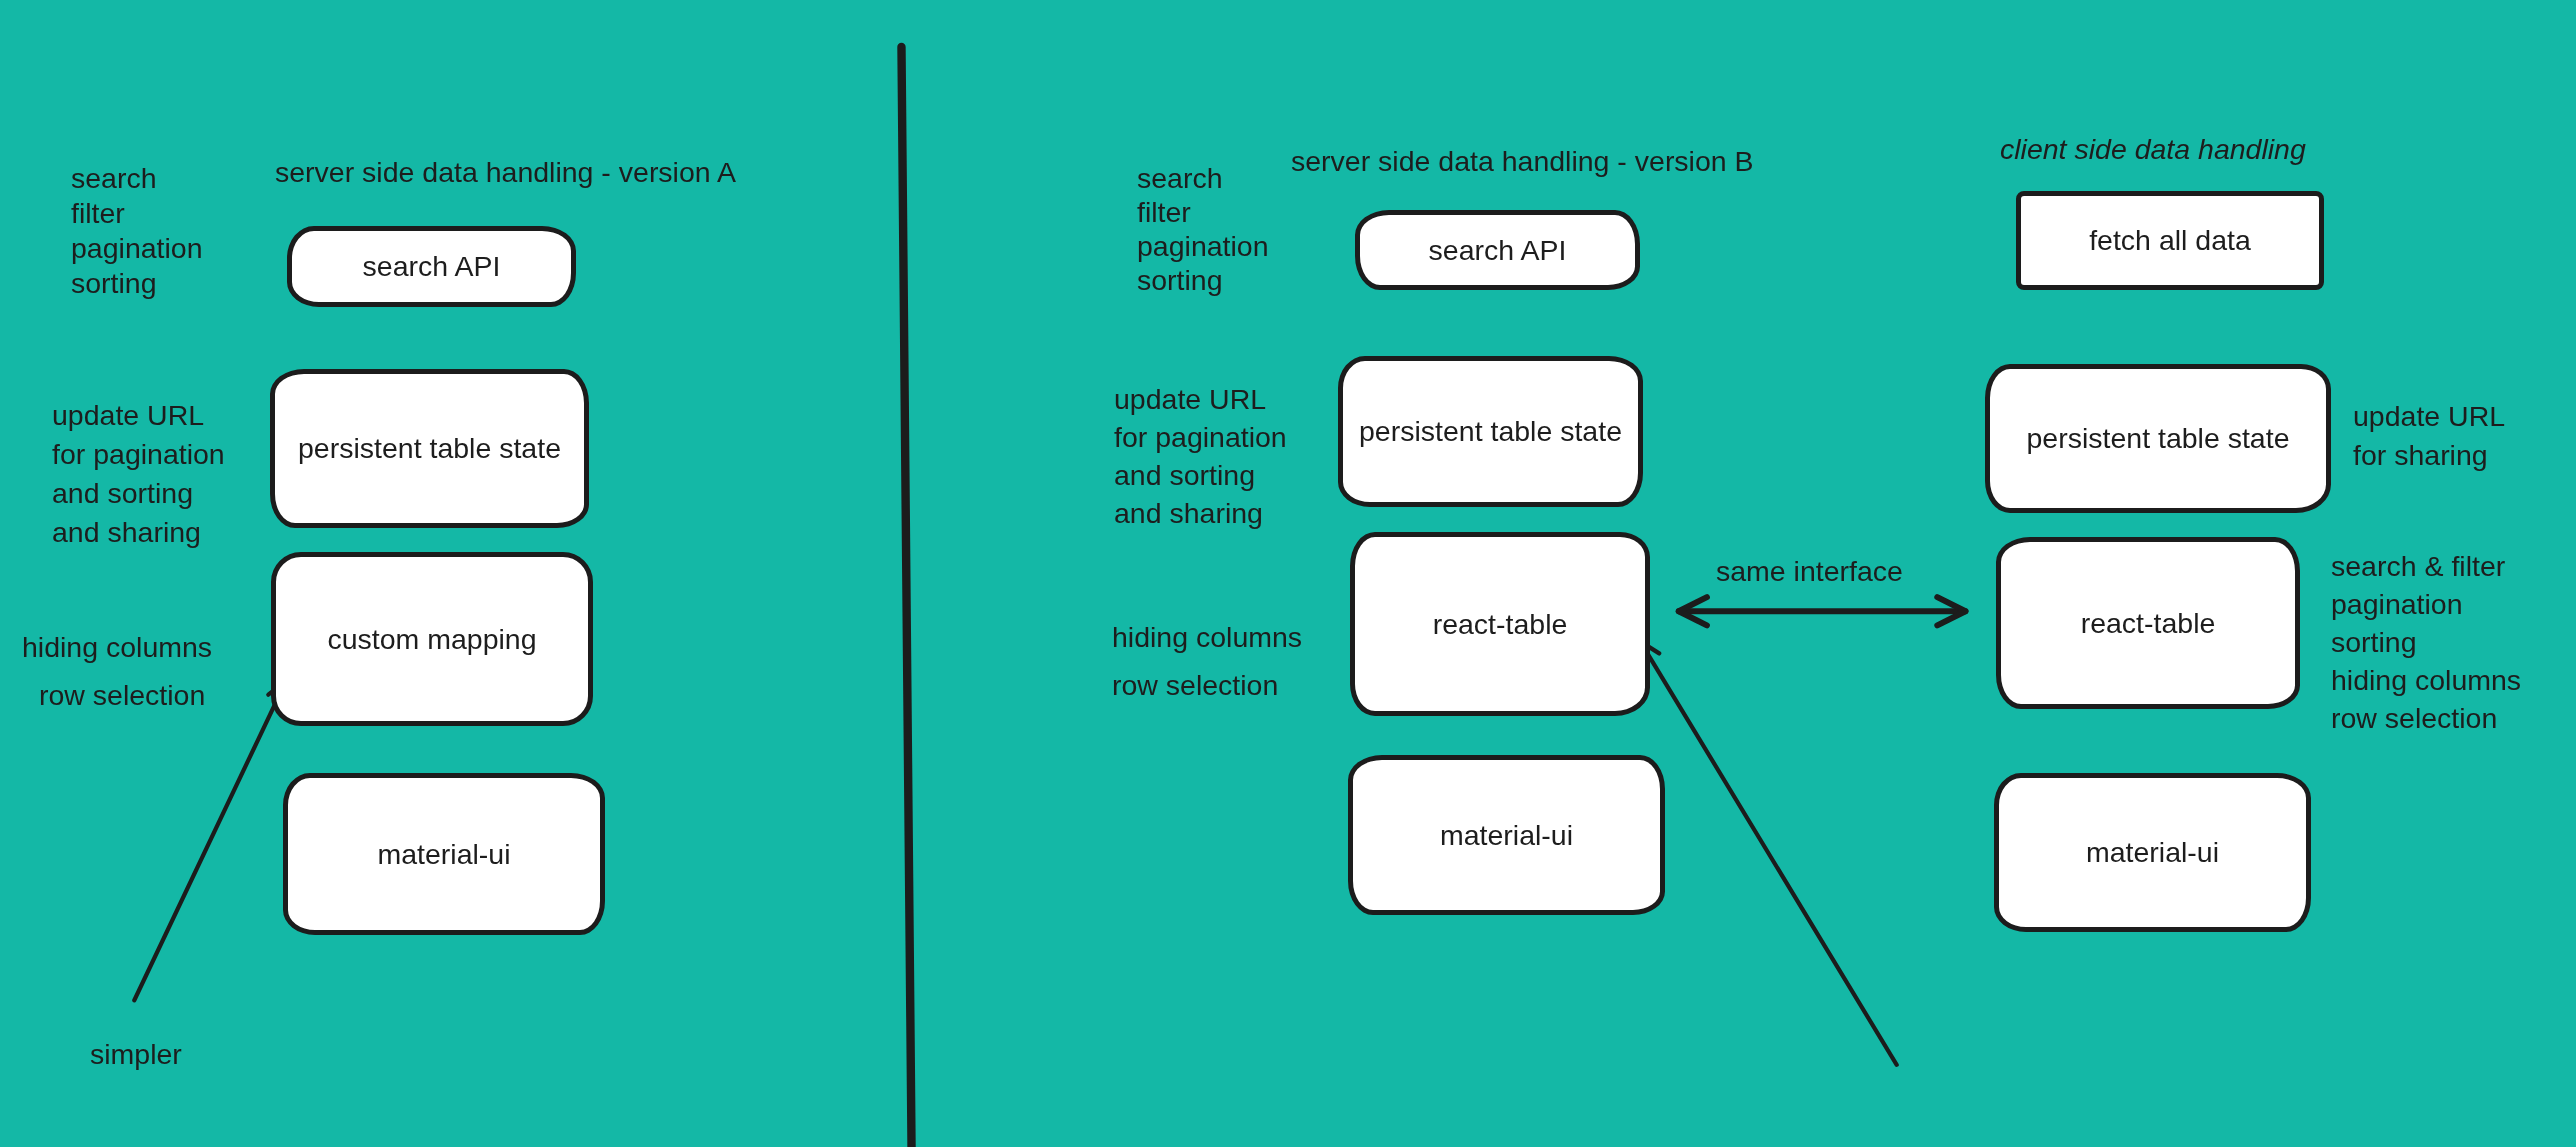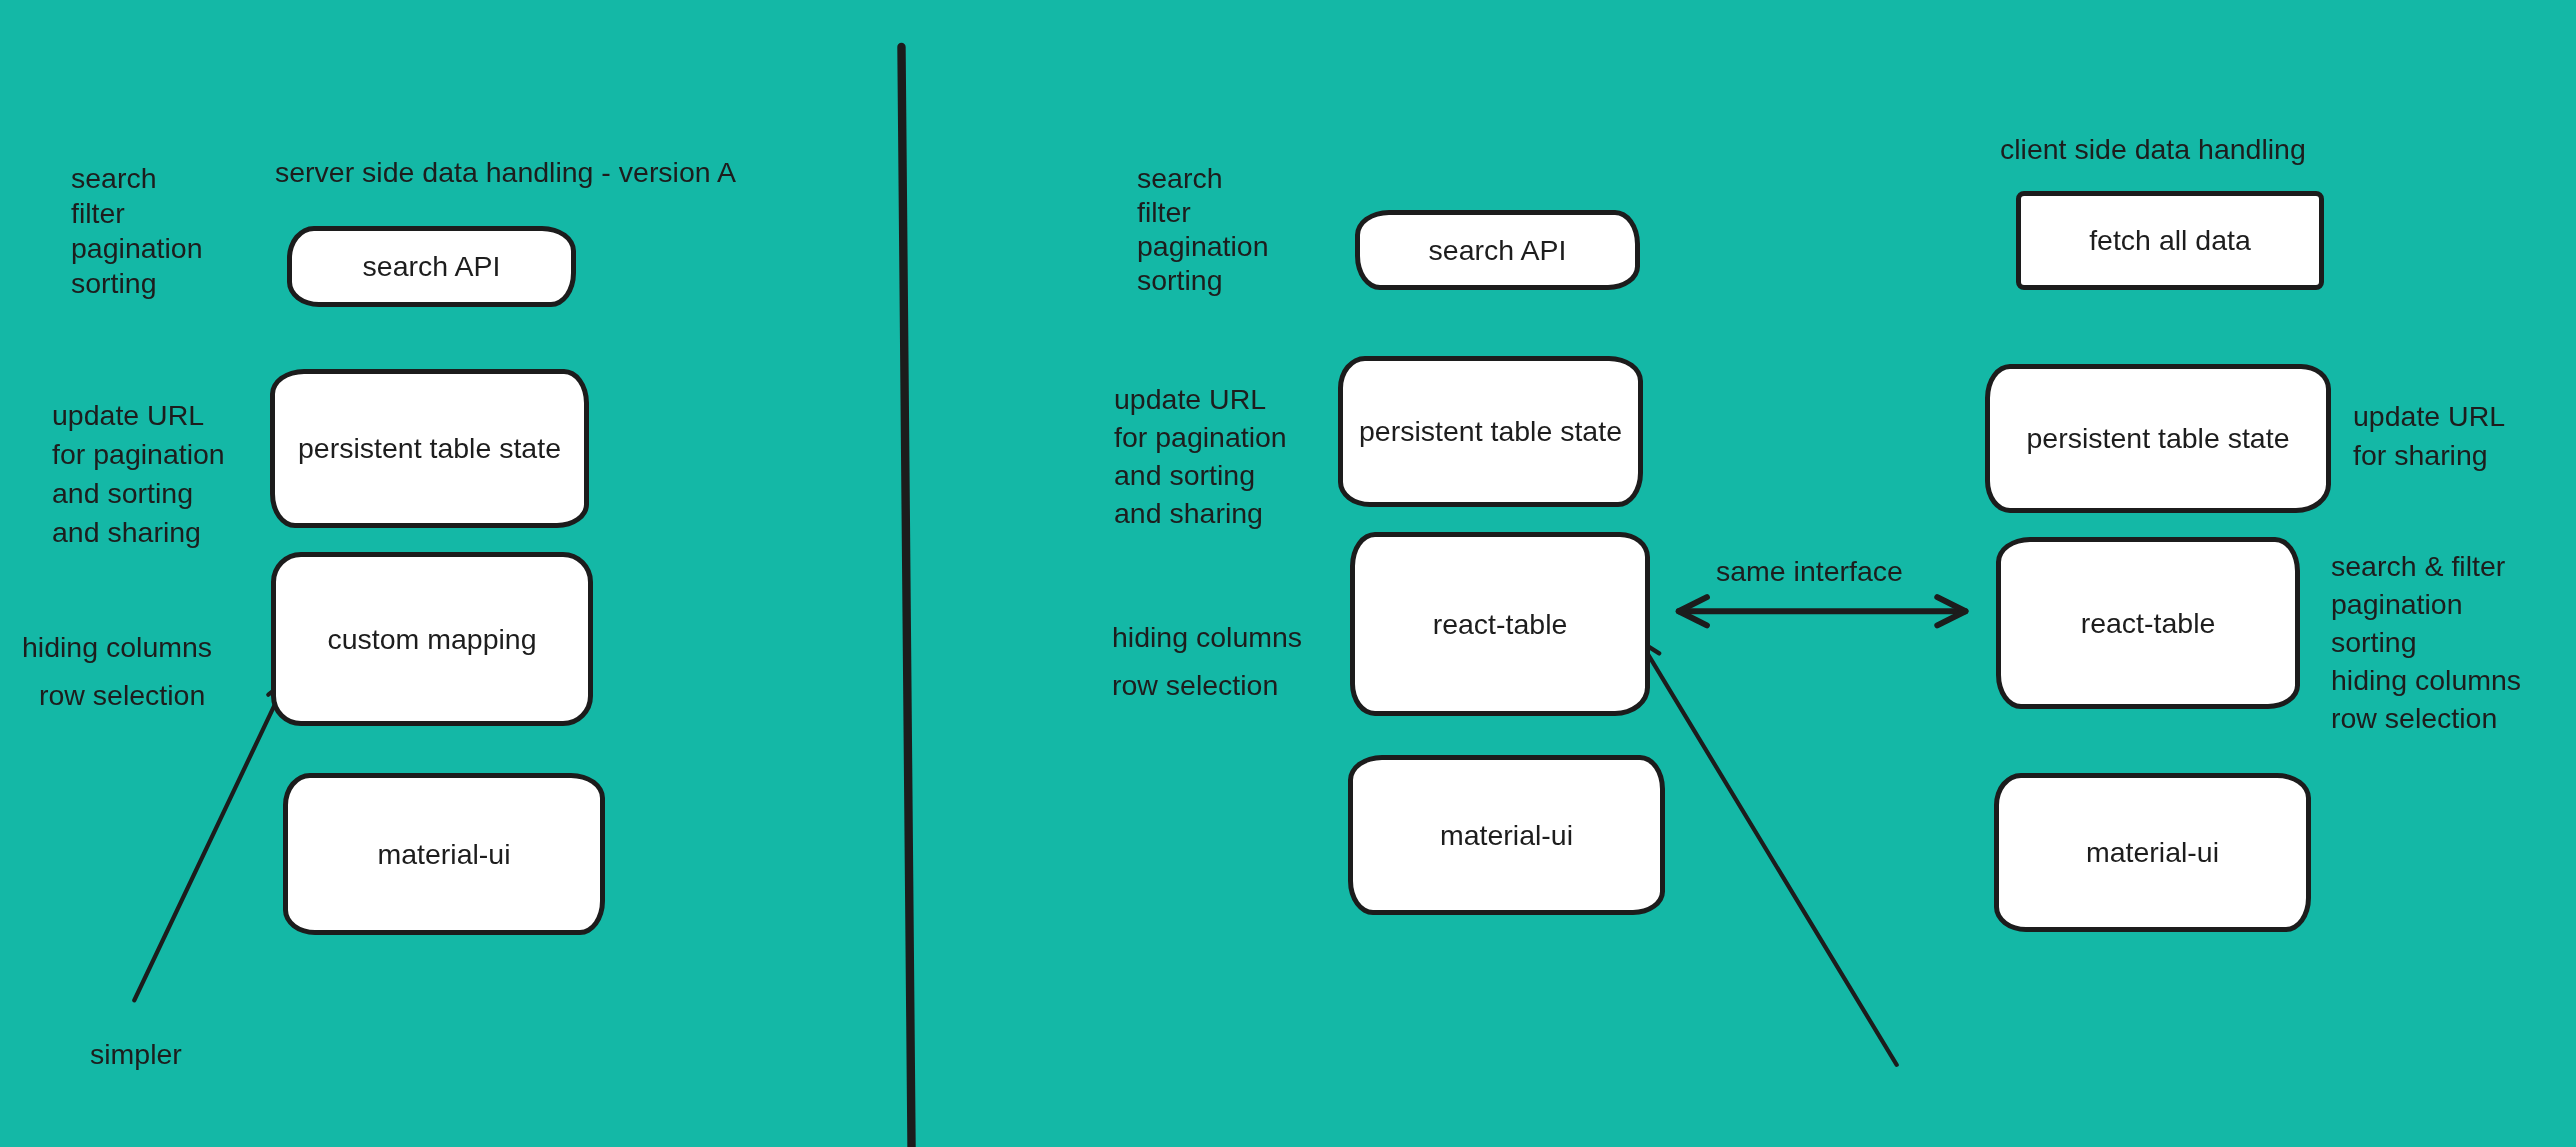--- a/index.html
+++ b/index.html
@@ -102,20 +102,21 @@
     <span>material-ui</span>
   </div>
 
   <div class="t nowrap" style="left:90px; top:1036px;">simpler</div>
 
   <div class="t lh41" style="left:1137px; top:161px;">search
 filter
 pagination
 sorting</div>
 
+  <div class="t nowrap" style="left:1291px; top:143px;">server side data handling - version B</div>
 
   <div class="box r2" style="left:1355px; top:210px; width:285px; height:80px;">
     <span>search API</span>
   </div>
 
   <div class="t lh45" style="left:1114px; top:380px;">update URL
 for pagination
 and sorting
 and sharing</div>
 
@@ -130,21 +131,21 @@
     <span>react-table</span>
   </div>
 
   <div class="box r2" style="left:1348px; top:755px; width:317px; height:160px;">
     <span>material-ui</span>
   </div>
 
   <div class="t nowrap" style="left:1716px; top:553px;">same interface</div>
 
 
-  <div class="t nowrap" style="left:2000px; top:131px;">client side data handling</div>
+  <div class="t nowrap" style="left:2000px; top:131px;font-style:italic;">client side data handling</div>
 
   <div class="box r1" style="left:2016px; top:191px; width:308px; height:99px;border-radius:8px;">
     <span>fetch all data</span>
   </div>
 
   <div class="box r3" style="left:1985px; top:364px; width:346px; height:149px;">
     <span>persistent table state</span>
   </div>
 
   <div class="t lh46" style="left:2353px; top:397px;">update URL

